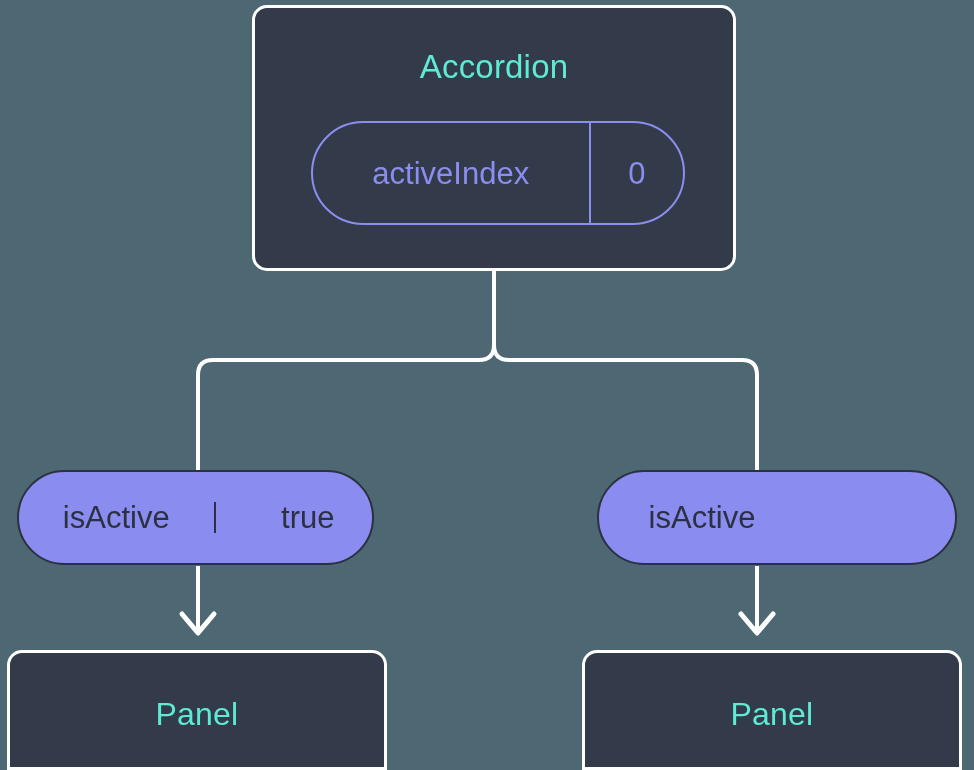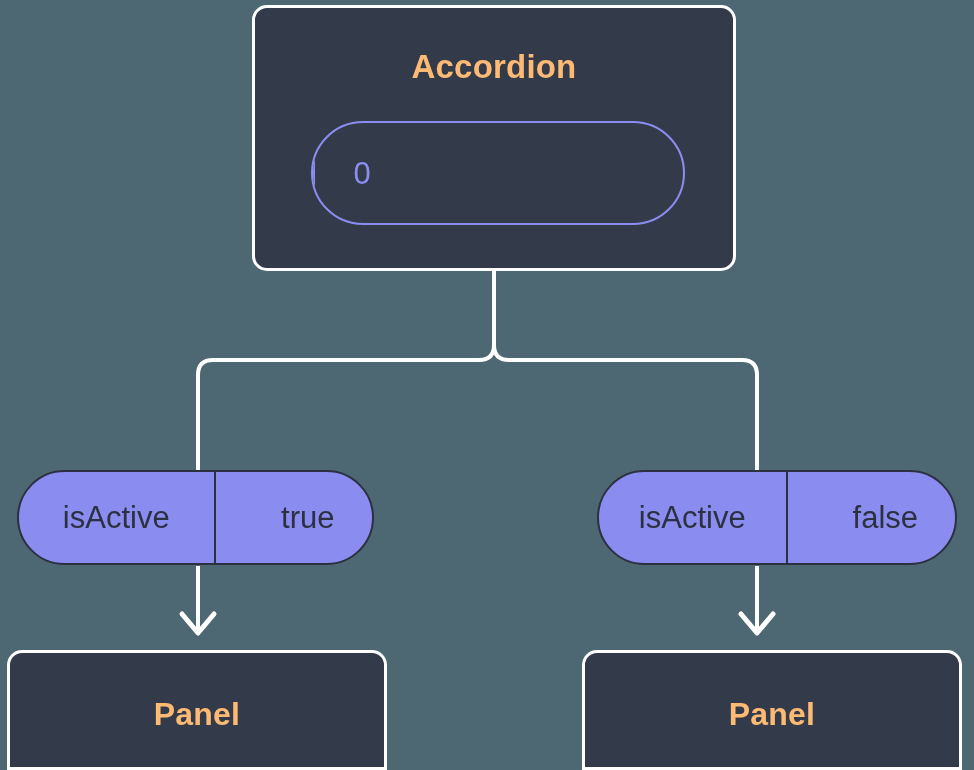--- a/index.html
+++ b/index.html
@@ -30,23 +30,23 @@
     position: absolute;
     box-sizing: border-box;
     background: #333b4a;
     border: 3px solid #ffffff;
     border-radius: 15px;
     display: flex;
     flex-direction: column;
     align-items: center;
   }
   .node-title {
-    color: #fdba74;
+    color: #5eead4;
     font-size: 33px;
-    font-weight: 700;
+    font-weight: 400;
     letter-spacing: 0.2px;
     line-height: 1;
     white-space: nowrap;
   }
 
   
   #root-node {
     left: 252px;
     top: 5px;
     width: 484px;
@@ -88,20 +88,21 @@
     width: 374px;
     height: 104px;
   }
   #root-state .seg-key   { width: 280px; }
   #root-state .seg-value { width: 94px; }
 
   
   .pill-filled {
     border: 2px solid #2b3140;
     background: #8b8cf0;
+    align-items: center;
   }
   .pill-filled .seg { color: #2b3140; }
   .pill-filled .seg-value {
     border-left: 2px solid #2b3140;
     padding-left: 28px;
   }
 
   #pill-left {
     left: 17px;
     top: 470px;
@@ -169,32 +170,32 @@
     <polyline points="182,614 198,633 214,614" fill="none" stroke="#ffffff" stroke-width="5" stroke-linecap="round" stroke-linejoin="round"></polyline>
 
     <line x1="757" y1="566" x2="757" y2="632" stroke="#ffffff" stroke-width="4" stroke-linecap="butt"></line>
     <polyline points="741,614 757,633 773,614" fill="none" stroke="#ffffff" stroke-width="5" stroke-linecap="round" stroke-linejoin="round"></polyline>
   </svg>
 
   <div class="node-box" id="root-node">
     <div class="node-title">Accordion</div>
 
     <div class="pill pill-outline" id="root-state">
+      <div class="seg seg-key">activeIndex</div>
       <div class="seg seg-value">0</div>
     </div>
   </div>
 
   <div class="pill pill-filled" id="pill-left">
     <div class="seg seg-key">isActive</div>
     <div class="seg seg-value">true</div>
   </div>
 
   <div class="pill pill-filled" id="pill-right">
     <div class="seg seg-key">isActive</div>
-    <div class="seg seg-value">false</div>
   </div>
 
   <div class="node-box" id="panel-left">
     <div class="node-title">Panel</div>
   </div>
 
   <div class="node-box" id="panel-right">
     <div class="node-title">Panel</div>
   </div>
 

